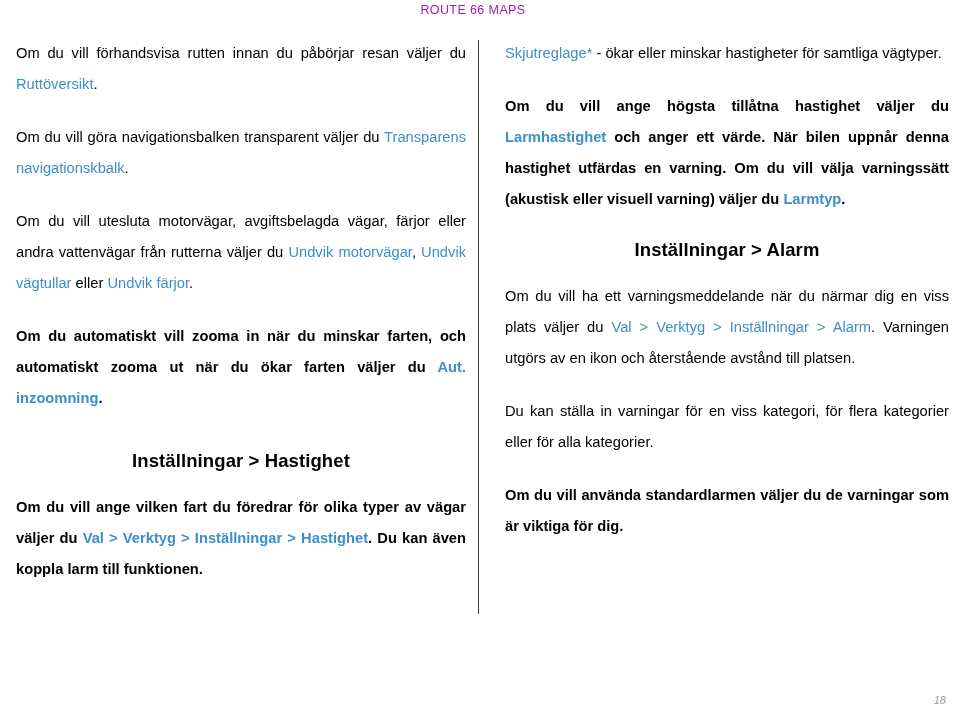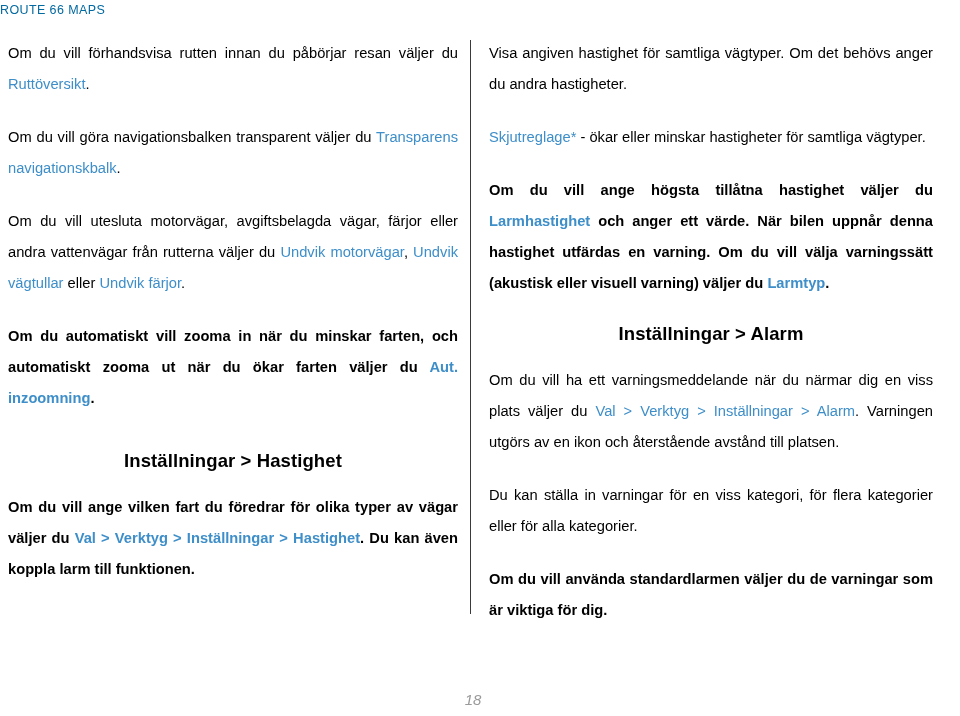--- a/index.html
+++ b/index.html
@@ -17,22 +17,22 @@
     overflow: hidden;
   }
 
   
   .page-header {
     position: absolute;
     top: 0;
     left: 0;
     right: 14px;
     height: 22px;
-    text-align: left;
-    color: #0369a1;
+    text-align: center;
+    color: #a21caf;
     font-size: 12.5px;
     letter-spacing: 0.4px;
     line-height: 20px;
     font-variant: small-caps;
     white-space: nowrap;
   }
   .page-header .hdr-text { font-variant: small-caps; }
 
   
   .columns {
@@ -42,20 +42,21 @@
     right: 0;
     bottom: 52px;
     display: flex;
     flex-direction: row;
     align-items: stretch;
   }
   .col {
     width: 470px;
     flex: 0 0 470px;
     padding: 0 12px 0 8px;
+    margin-left: 8px;
   }
   .col-right {
     padding-left: 18px;
     padding-right: 8px;
   }
   .divider {
     width: 1px;
     flex: 0 0 1px;
     background: #3a3a3a;
     margin: 2px 0 50px 0;
@@ -86,23 +87,23 @@
     color: #3d8ec9;
     text-decoration: none;
   }
 
   
   .page-footer {
     position: absolute;
     left: 0;
     right: 14px;
     bottom: 8px;
-    text-align: center;
+    text-align: right;
     color: #9a9a9a;
-    font-size: 15px;
+    font-size: 11px;
     line-height: 16px;
     font-style: italic;
   }
 </style>
 </head>
 <body>
 
 <div class="page-header">
   <span class="hdr-text">ROUTE 66 MAPS</span>
 </div>
@@ -119,21 +120,20 @@
     <h2 class="section-heading">Inställningar &gt; Hastighet</h2>
     <div>
         <p class="para last-of-col"><span>Om du vill ange vilken fart du föredrar för olika typer av vägar väljer du </span><span class="lnk">Val &gt; Verktyg &gt; Inställningar &gt; Hastighet</span><span>. Du kan även koppla larm till funktionen.</span></p>
       </div>
   </div>
 
   <div class="divider"></div>
 
   <div class="col col-right">
     <div>
-        <p class="para"><span>Visa angiven hastighet för samtliga vägtyper. Om det behövs anger du andra hastigheter.</span></p>
         <p class="para"><span class="lnk">Skjutreglage*</span><span> - ökar eller minskar hastigheter för samtliga vägtyper.</span></p>
         <p class="para last-of-col"><span>Om du vill ange högsta tillåtna hastighet väljer du </span><span class="lnk">Larmhastighet</span><span> och anger ett värde. När bilen uppnår denna hastighet utfärdas en varning. Om du vill välja varningssätt (akustisk eller visuell varning) väljer du </span><span class="lnk">Larmtyp</span><span>.</span></p>
       </div>
     <h2 class="section-heading tight-top">Inställningar &gt; Alarm</h2>
     <div>
         <p class="para"><span>Om du vill ha ett varningsmeddelande när du närmar dig en viss plats väljer du </span><span class="lnk">Val &gt; Verktyg &gt; Inställningar &gt; Alarm</span><span>. Varningen utgörs av en ikon och återstående avstånd till platsen.</span></p>
         <p class="para"><span>Du kan ställa in varningar för en viss kategori, för flera kategorier eller för alla kategorier.</span></p>
         <p class="para last-of-col"><span>Om du vill använda standardlarmen väljer du de varningar som är viktiga för dig.</span></p>
       </div>
   </div>

